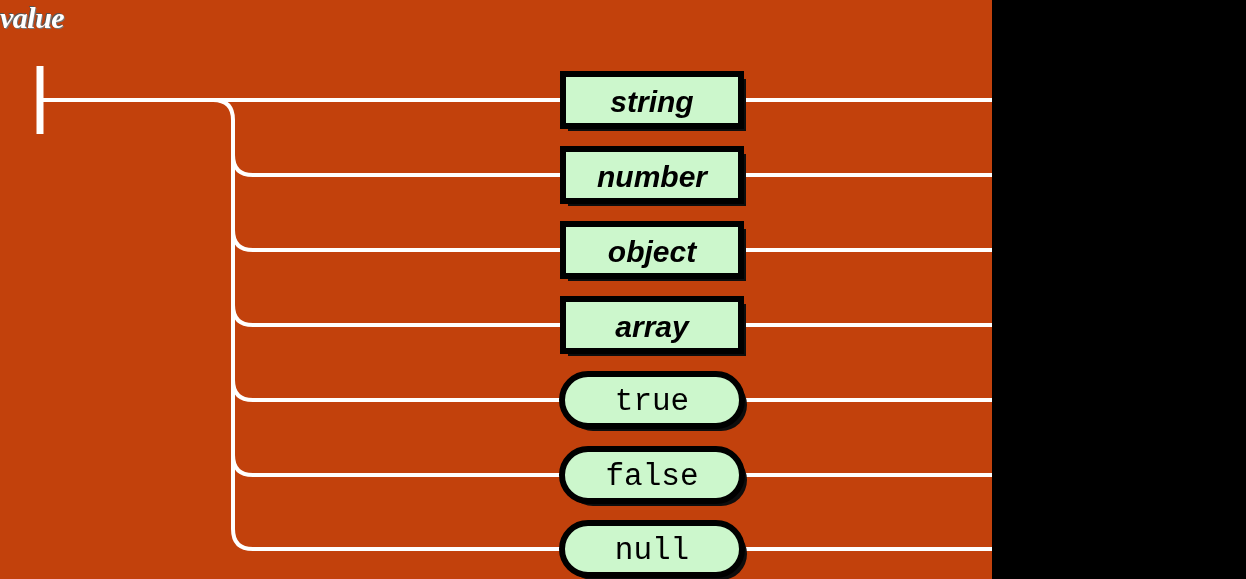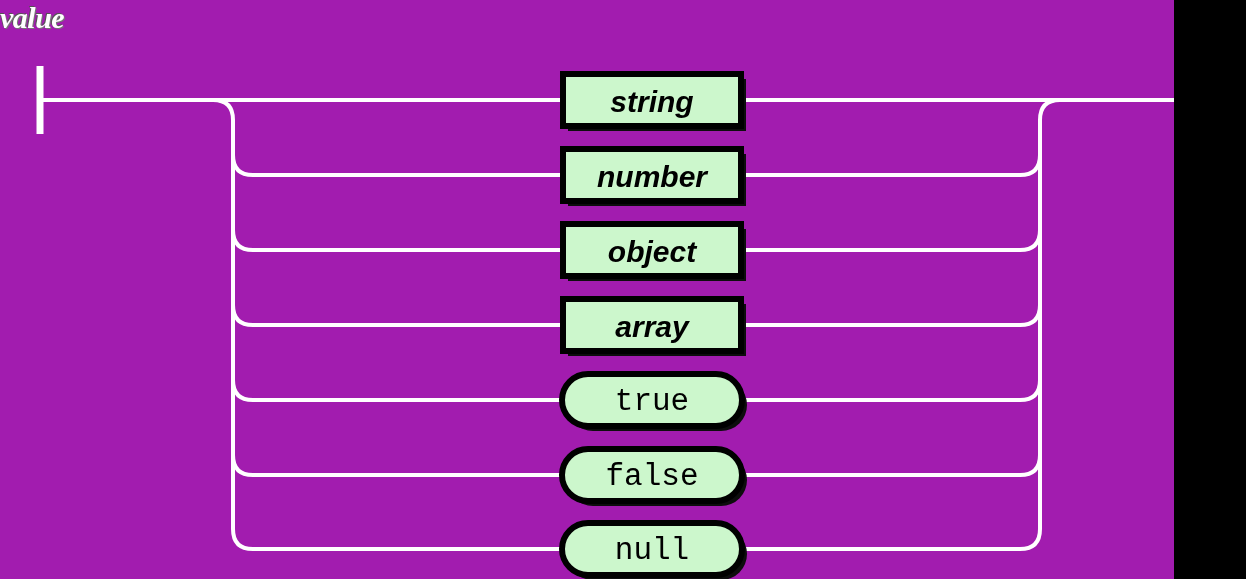--- a/index.html
+++ b/index.html
@@ -6,23 +6,23 @@
   html, body {
     margin: 0;
     padding: 0;
     background: #000000;
   }
   body {
     font-family: "Liberation Sans", sans-serif;
   }
   #stage {
     position: relative;
-    width: 1174px;
+    width: 992px;
     height: 579px;
-    background: #a21caf;
+    background: #c2410c;
     overflow: hidden;
   }
   #diagram-title {
     position: absolute;
     left: 0px;
     top: 2px;
     font-family: "Liberation Serif", serif;
     font-style: italic;
     font-weight: bold;
     font-size: 30px;

